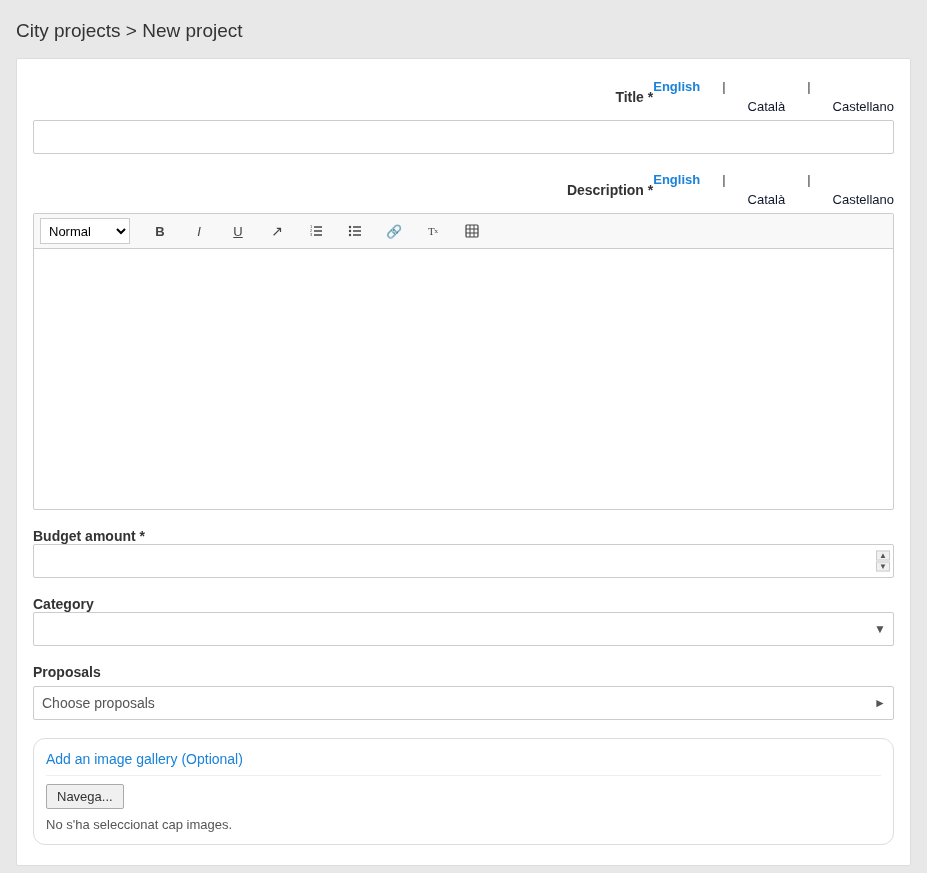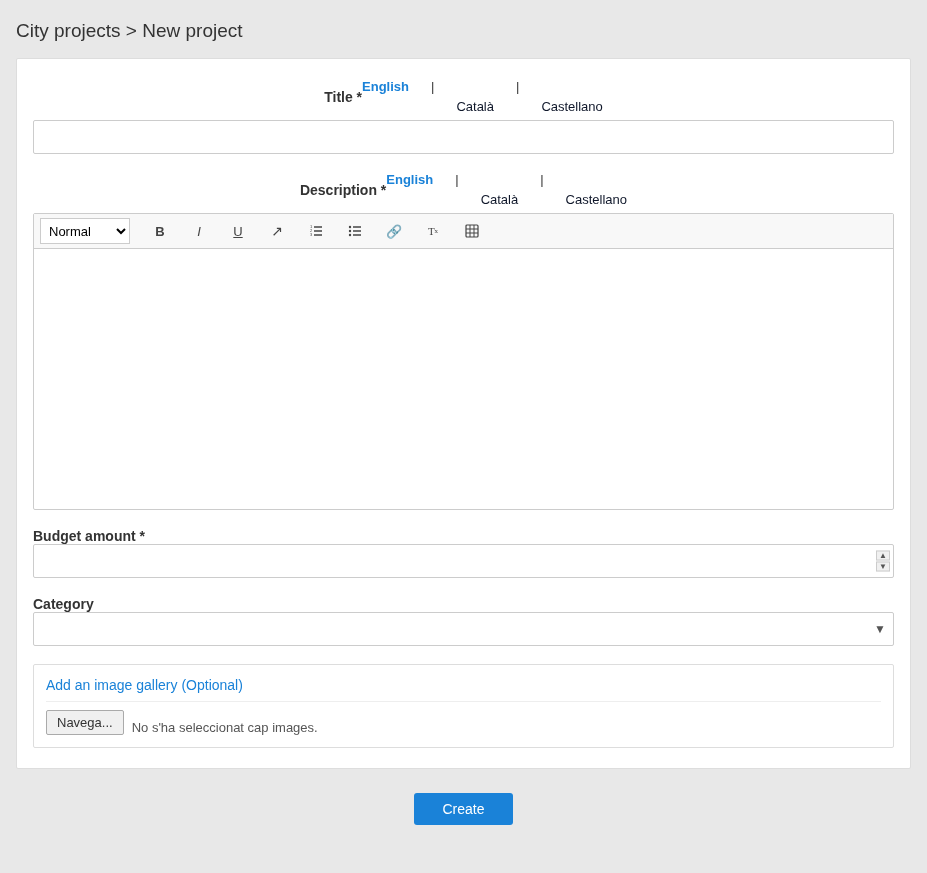--- a/index.html
+++ b/index.html
@@ -23,21 +23,21 @@
       background: #fff;
       border: 1px solid #ddd;
       border-radius: 2px;
       padding: 20px 16px;
     }
     .form-group {
       margin-bottom: 18px;
     }
     .field-header {
       display: flex;
-      justify-content: center;
+      justify-content: flex-end;
       align-items: center;
       margin-bottom: 6px;
     }
     .field-label {
       font-size: 14px;
       font-weight: bold;
       color: #333;
     }
     .lang-switcher {
       display: flex;
@@ -193,39 +193,40 @@
       position: absolute;
       right: 8px;
       top: 50%;
       transform: translateY(-50%);
       pointer-events: none;
       font-size: 12px;
       color: #555;
     }
     .image-gallery-section {
       border: 1px solid #ddd;
-      border-radius: 2px;
+      border-radius: 12px;
       padding: 12px;
       margin-bottom: 0;
     }
     .gallery-link {
       color: #1a82d8;
       text-decoration: none;
       font-size: 14px;
     }
     .add-images-label {
       font-size: 14px;
       font-weight: bold;
       margin-top: 10px;
       margin-bottom: 6px;
     }
     .file-input-row {
       display: flex;
-      align-items: flex-end;
+      align-items: flex-start;
       gap: 8px;
+      flex-direction: column;
     }
     .file-btn {
       padding: 4px 10px;
       border: 1px solid #aaa;
       border-radius: 2px;
       background: #f0f0f0;
       font-size: 13px;
       cursor: pointer;
       color: #333;
     }
@@ -355,20 +356,29 @@
     <div class="form-group">
       <label class="field-label">Category</label>
       <div class="select-wrapper">
         <select class="form-select">
           <option value=""></option>
         </select>
         <span class="select-arrow">▼</span>
       </div>
     </div>
 
+    <div class="proposals-section">
+      <div class="proposals-label">Proposals</div>
+      <div class="proposals-select-wrapper">
+        <select class="proposals-select">
+          <option value="">Choose proposals</option>
+        </select>
+        <span class="proposals-arrow">►</span>
+      </div>
+    </div>
 
     <div class="image-gallery-section">
       <a href="#" class="gallery-link">Add an image gallery (Optional)</a>
       <div class="divider"></div>
       <div class="file-input-row">
         <button class="file-btn">Navega...</button>
         <span class="file-status">No s'ha seleccionat cap images.</span>
 
       </div>
     </div>

